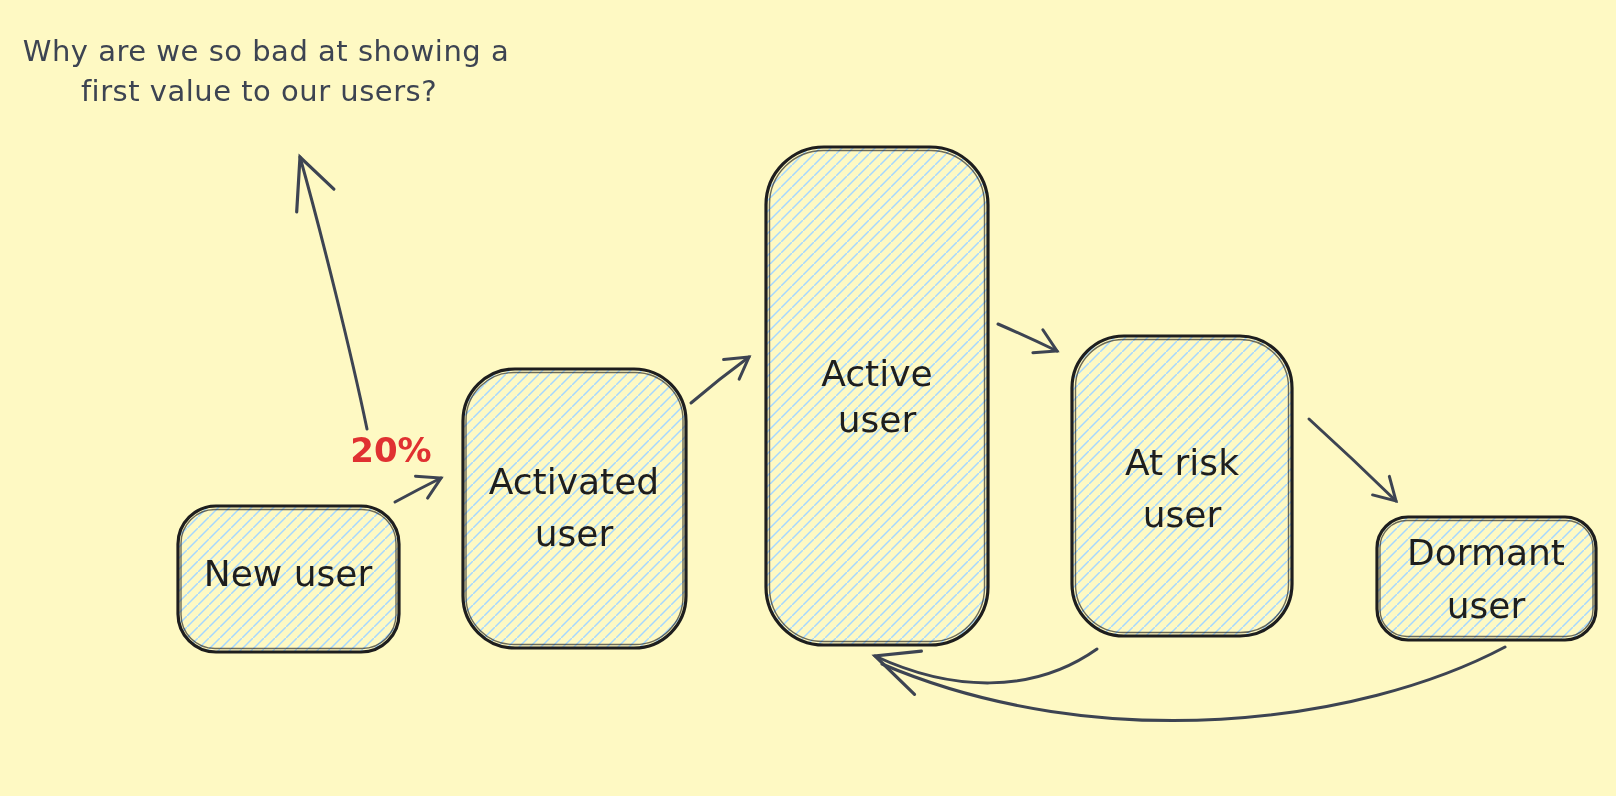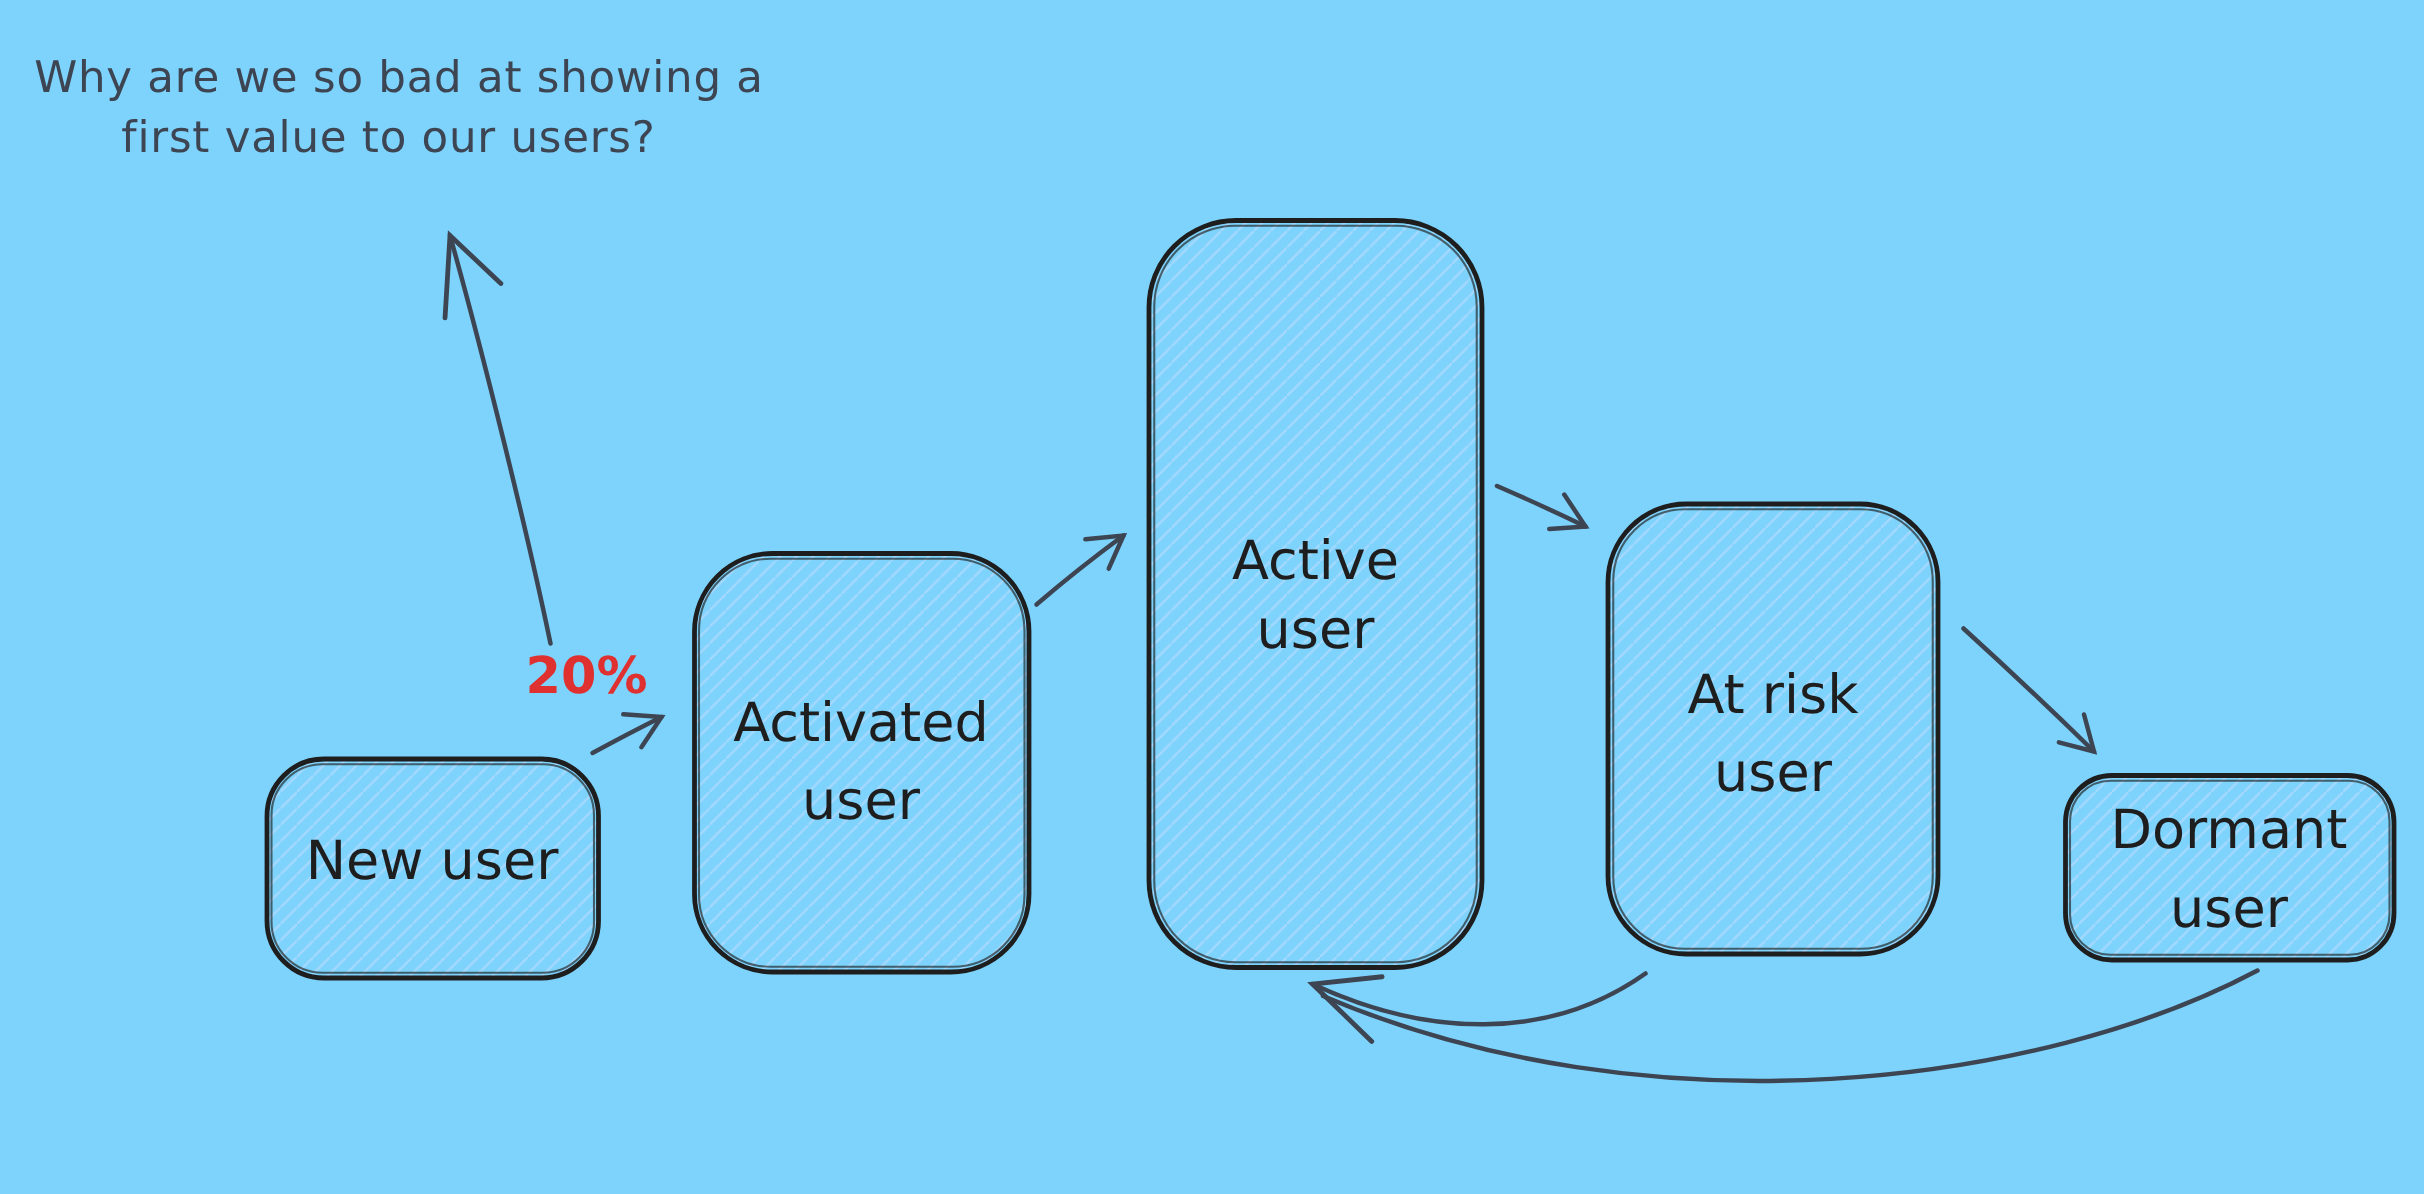--- a/index.html
+++ b/index.html
@@ -1,16 +1,16 @@
 <!DOCTYPE html>
 <html><head>
 <meta charset="utf-8">
 <style>
   html,body{margin:0;padding:0;background:#ffffff;}
-  .canvas{position:relative;width:1616px;height:796px;background:#7dd3fc;overflow:hidden;}
+  .canvas{position:relative;width:1616px;height:796px;background:#fef9c3;overflow:hidden;}
   svg text{font-family:"DejaVu Sans", sans-serif;}
   .title-text{font-size:29px;font-weight:500;fill:#3d4452;text-anchor:middle;letter-spacing:0.5px;}
   .node-label{font-size:36px;font-weight:500;fill:#1e1e1e;text-anchor:middle;}
   .pct-label{font-size:34px;font-weight:600;text-anchor:middle;}
   .edge{fill:none;stroke:#3d4452;stroke-width:3;stroke-linecap:round;}
   .box{stroke:#1e1e1e;stroke-width:3.2;}
   .box-sketch{fill:none;stroke:#1e1e1e;stroke-width:1.4;opacity:0.65;}
 </style>
 </head>
 <body>

